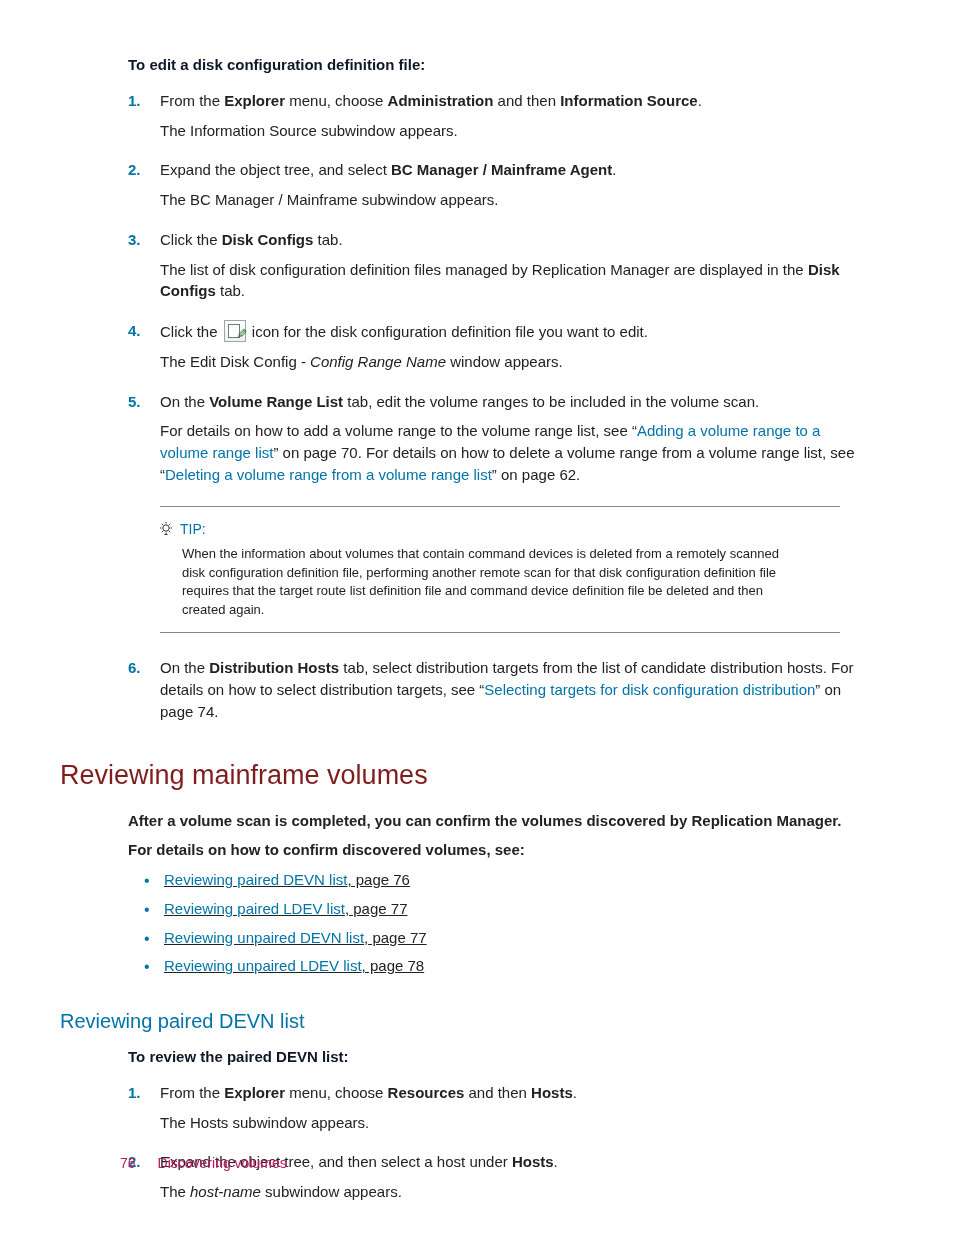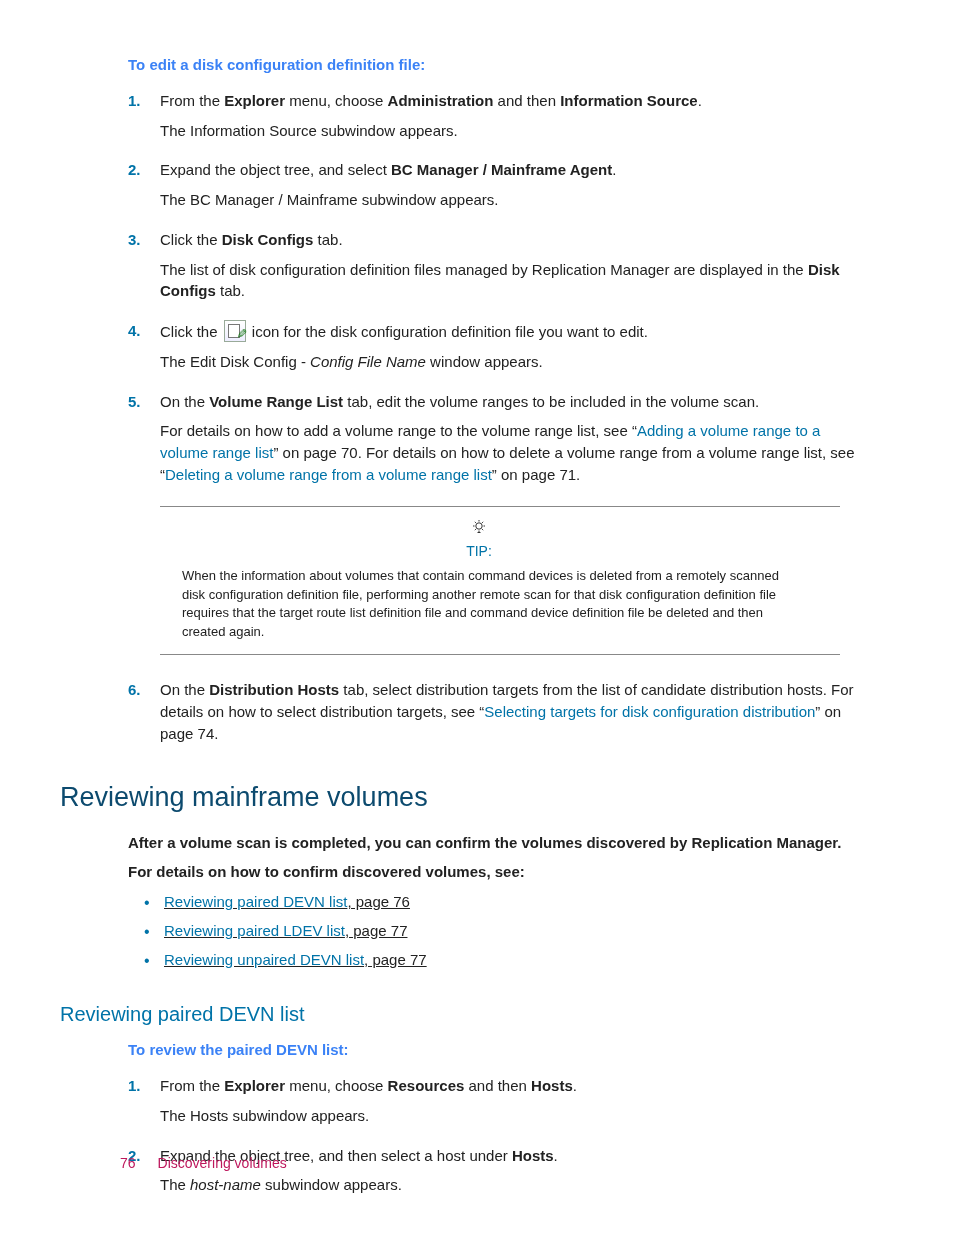--- a/index.html
+++ b/index.html
@@ -7,27 +7,27 @@
     font-size: 15px;
     line-height: 1.45;
     color: #222;
     margin: 0;
     padding: 54px 90px 60px 60px;
     width: 954px;
     box-sizing: border-box;
     background: #fff;
   }
   .proc-heading {
-    color: #3b82f6;
+    color: #0f172a;
     font-weight: bold;
     font-size: 15px;
     margin: 0 0 14px 68px;
   }
   h1.section {
-    color: #0c4a6e;
+    color: #7f1d1d;
     font-weight: normal;
     font-size: 27px;
     margin: 34px 0 14px 0;
   }
   h2.subsection {
     color: #0073a8;
     font-weight: normal;
     font-size: 20px;
     margin: 30px 0 10px 0;
   }
@@ -67,21 +67,20 @@
     border-top: 1px solid #888;
     border-bottom: 1px solid #888;
     max-width: 640px;
   }
   .tip-label-row {
     display: flex;
     align-items: center;
     gap: 6px;
     margin-bottom: 6px;
     margin-left: -2px;
-    flex-direction: column;
   }
   .tip-label {
     color: #0073a8;
     font-size: 14px;
   }
   .tip-body {
     margin-left: 22px;
     font-size: 13px;
   }
   .tip-icon-svg { flex-shrink: 0; }
@@ -169,31 +168,31 @@
       <span>The list of disk configuration definition files managed by Replication Manager are displayed in the </span><span class="b">Disk Configs</span><span> tab.</span>
     </p>
   </li>
 
   <li>
     <span class="num">4.</span>
     <p class="para">
       <span>Click the </span><span class="edit-icon"></span><span> icon for the disk configuration definition file you want to edit.</span>
     </p>
     <p class="para">
-      <span>The Edit Disk Config - </span><span class="i">Config File Name</span><span> window appears.</span>
+      <span>The Edit Disk Config - </span><span class="i">Config Range Name</span><span> window appears.</span>
     </p>
   </li>
 
   <li>
     <span class="num">5.</span>
     <p class="para">
       <span>On the </span><span class="b">Volume Range List</span><span> tab, edit the volume ranges to be included in the volume scan.</span>
     </p>
     <p class="para">
-      <span>For details on how to add a volume range to the volume range list, see “</span><a href="#" class="xref">Adding a volume range to a volume range list</a><span>” on page 70. For details on how to delete a volume range from a volume range list, see “</span><a href="#" class="xref">Deleting a volume range from a volume range list</a><span>” on page 71.</span>
+      <span>For details on how to add a volume range to the volume range list, see “</span><a href="#" class="xref">Adding a volume range to a volume range list</a><span>” on page 70. For details on how to delete a volume range from a volume range list, see “</span><a href="#" class="xref">Deleting a volume range from a volume range list</a><span>” on page 62.</span>
     </p>
   </li>
 </ol>
 
 <div class="tip-box">
   <div class="tip-label-row">
     <svg class="tip-icon-svg" width="16" height="16" viewBox="0 0 16 16">
       <g stroke="#333" stroke-width="1" fill="none">
         <circle cx="8" cy="7" r="3.2"></circle>
         <line x1="8" y1="1" x2="8" y2="2.5"></line>
@@ -222,20 +221,21 @@
 </ol>
 
 <h1 class="section">Reviewing mainframe volumes</h1>
 <p class="indented-para">After a volume scan is completed, you can confirm the volumes discovered by Replication Manager.</p>
 <p class="indented-para">For details on how to confirm discovered volumes, see:</p>
 
 <ul class="bullets">
   <li><a href="#" class="xref">Reviewing paired DEVN list</a><span>, page 76</span></li>
   <li><a href="#" class="xref">Reviewing paired LDEV list</a><span>, page 77</span></li>
   <li><a href="#" class="xref">Reviewing unpaired DEVN list</a><span>, page 77</span></li>
+  <li><a href="#" class="xref">Reviewing unpaired LDEV list</a><span>, page 78</span></li>
 </ul>
 
 <h2 class="subsection">Reviewing paired DEVN list</h2>
 <div class="proc-heading">To review the paired DEVN list:</div>
 
 <ol class="steps">
   <li>
     <span class="num">1.</span>
     <p class="para">
       <span>From the </span><span class="b">Explorer</span><span> menu, choose </span><span class="b">Resources</span><span> and then </span><span class="b">Hosts</span><span>.</span>

